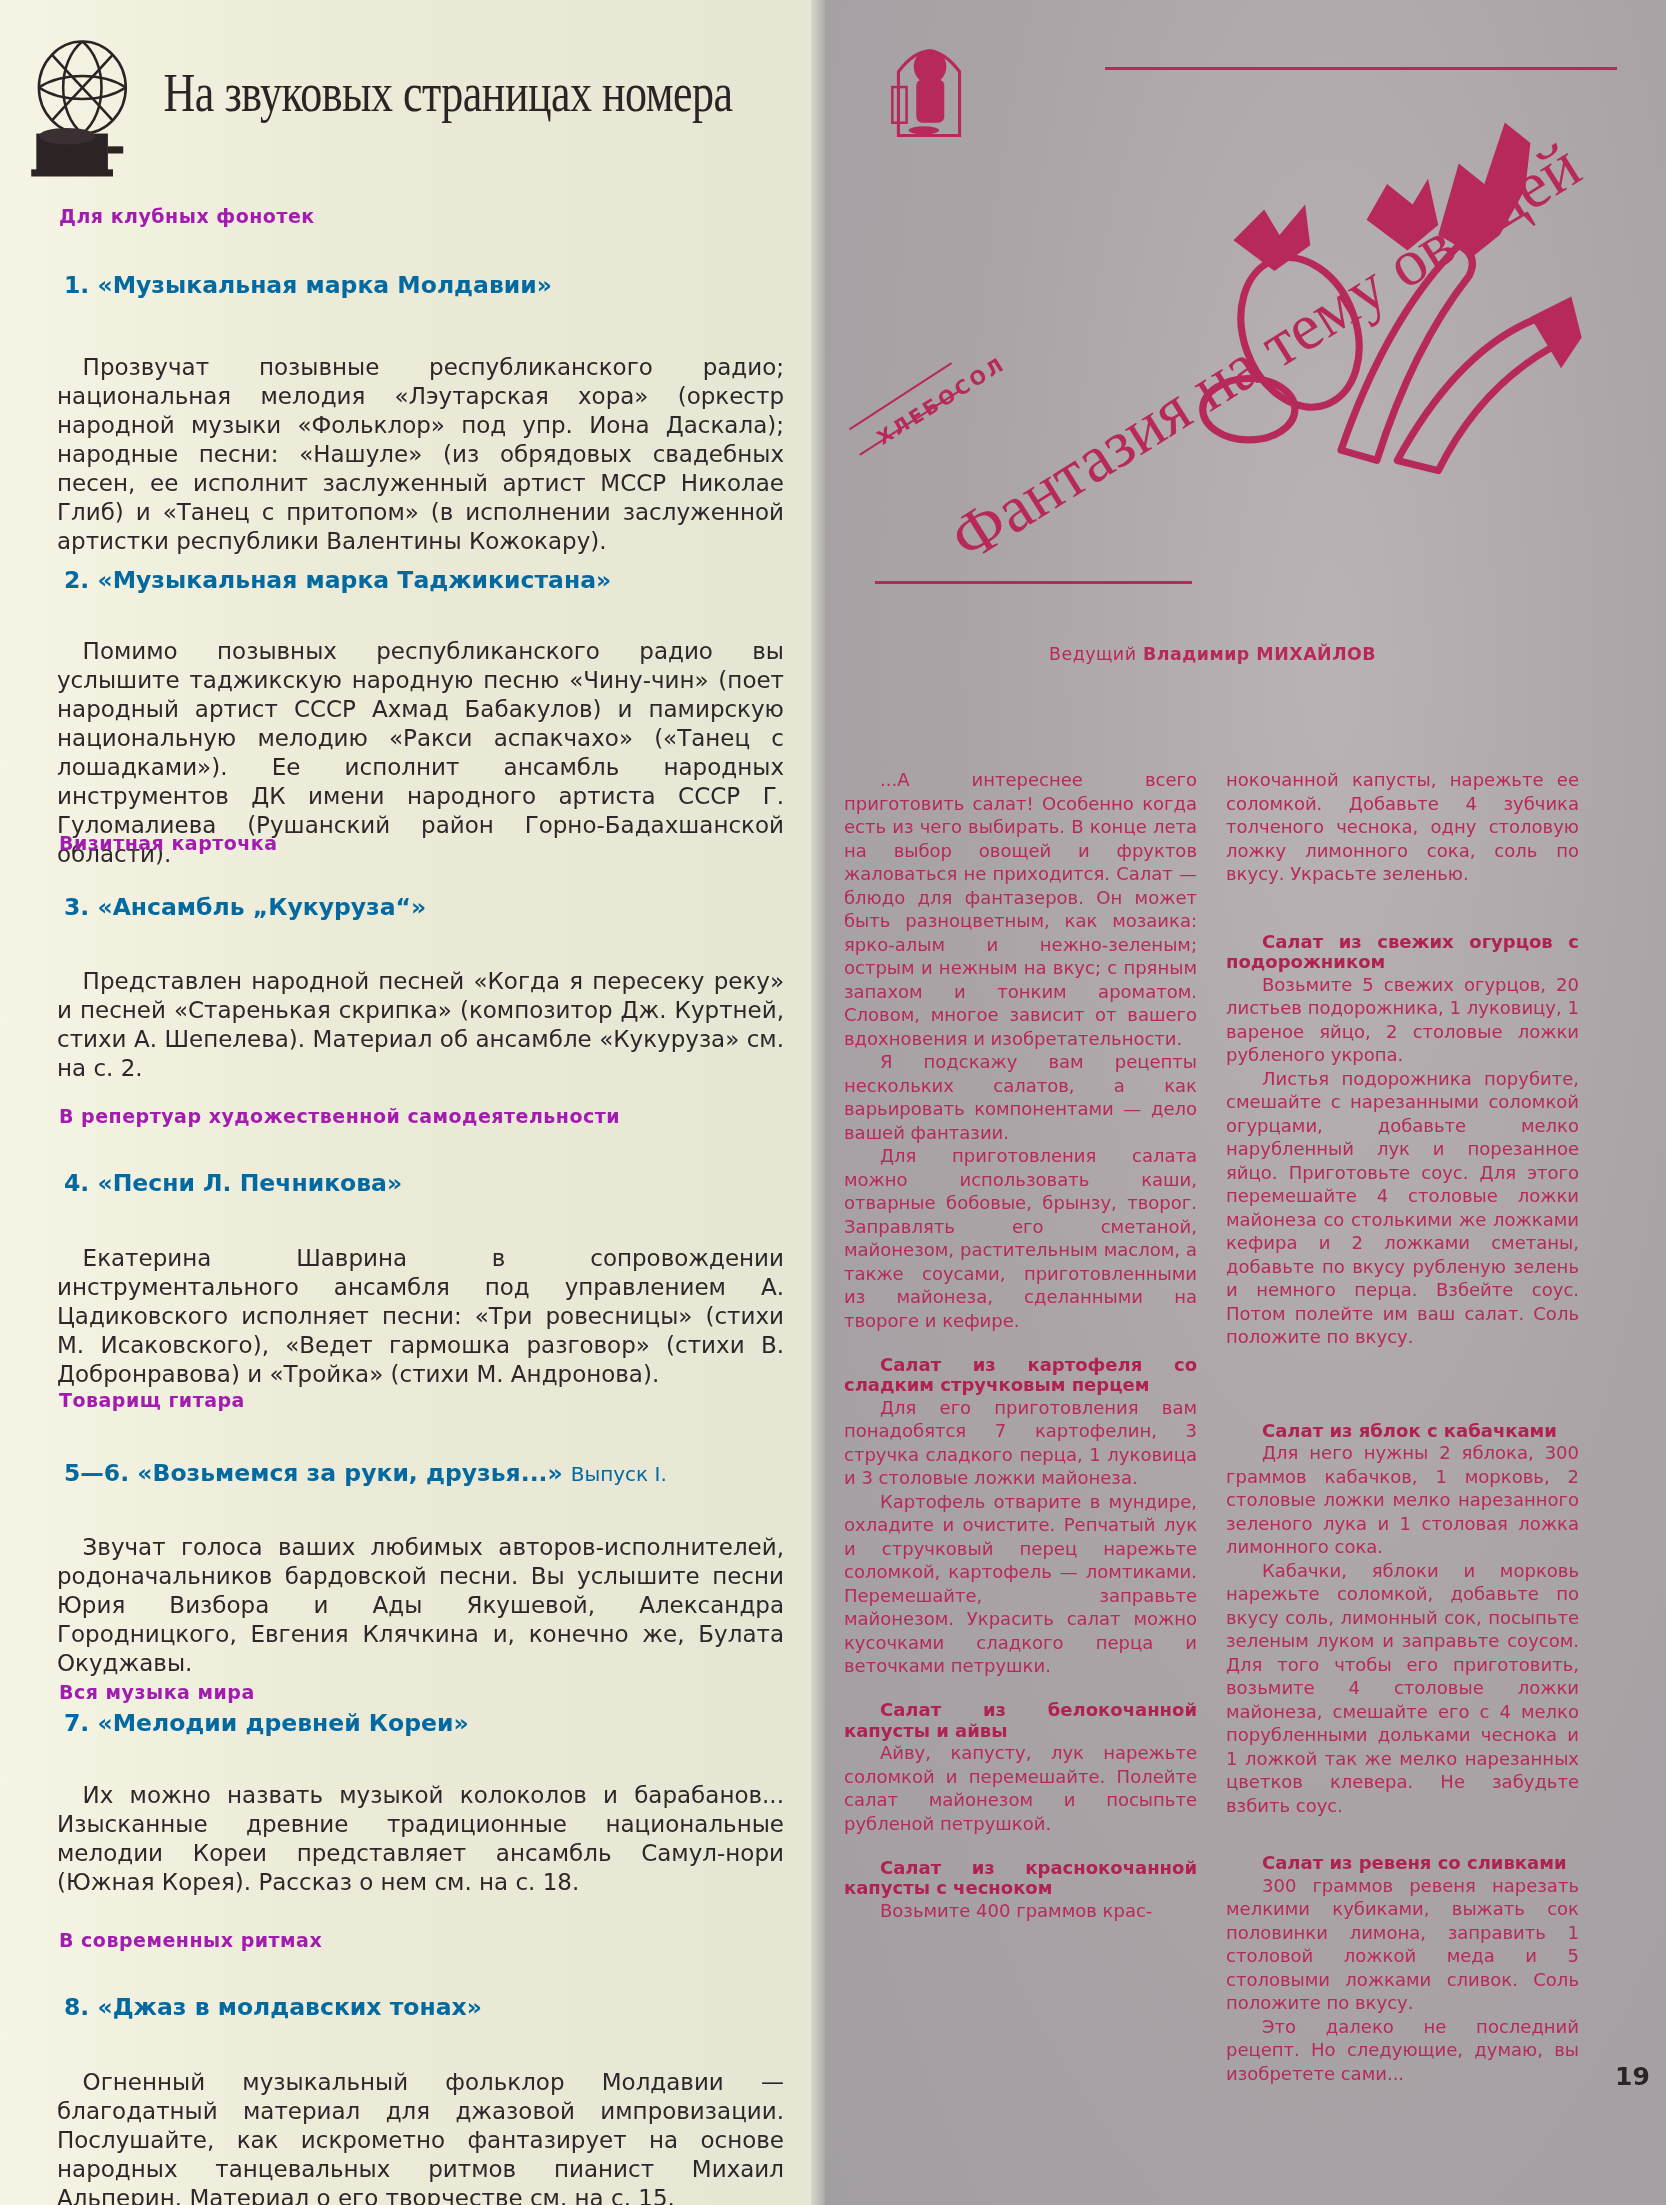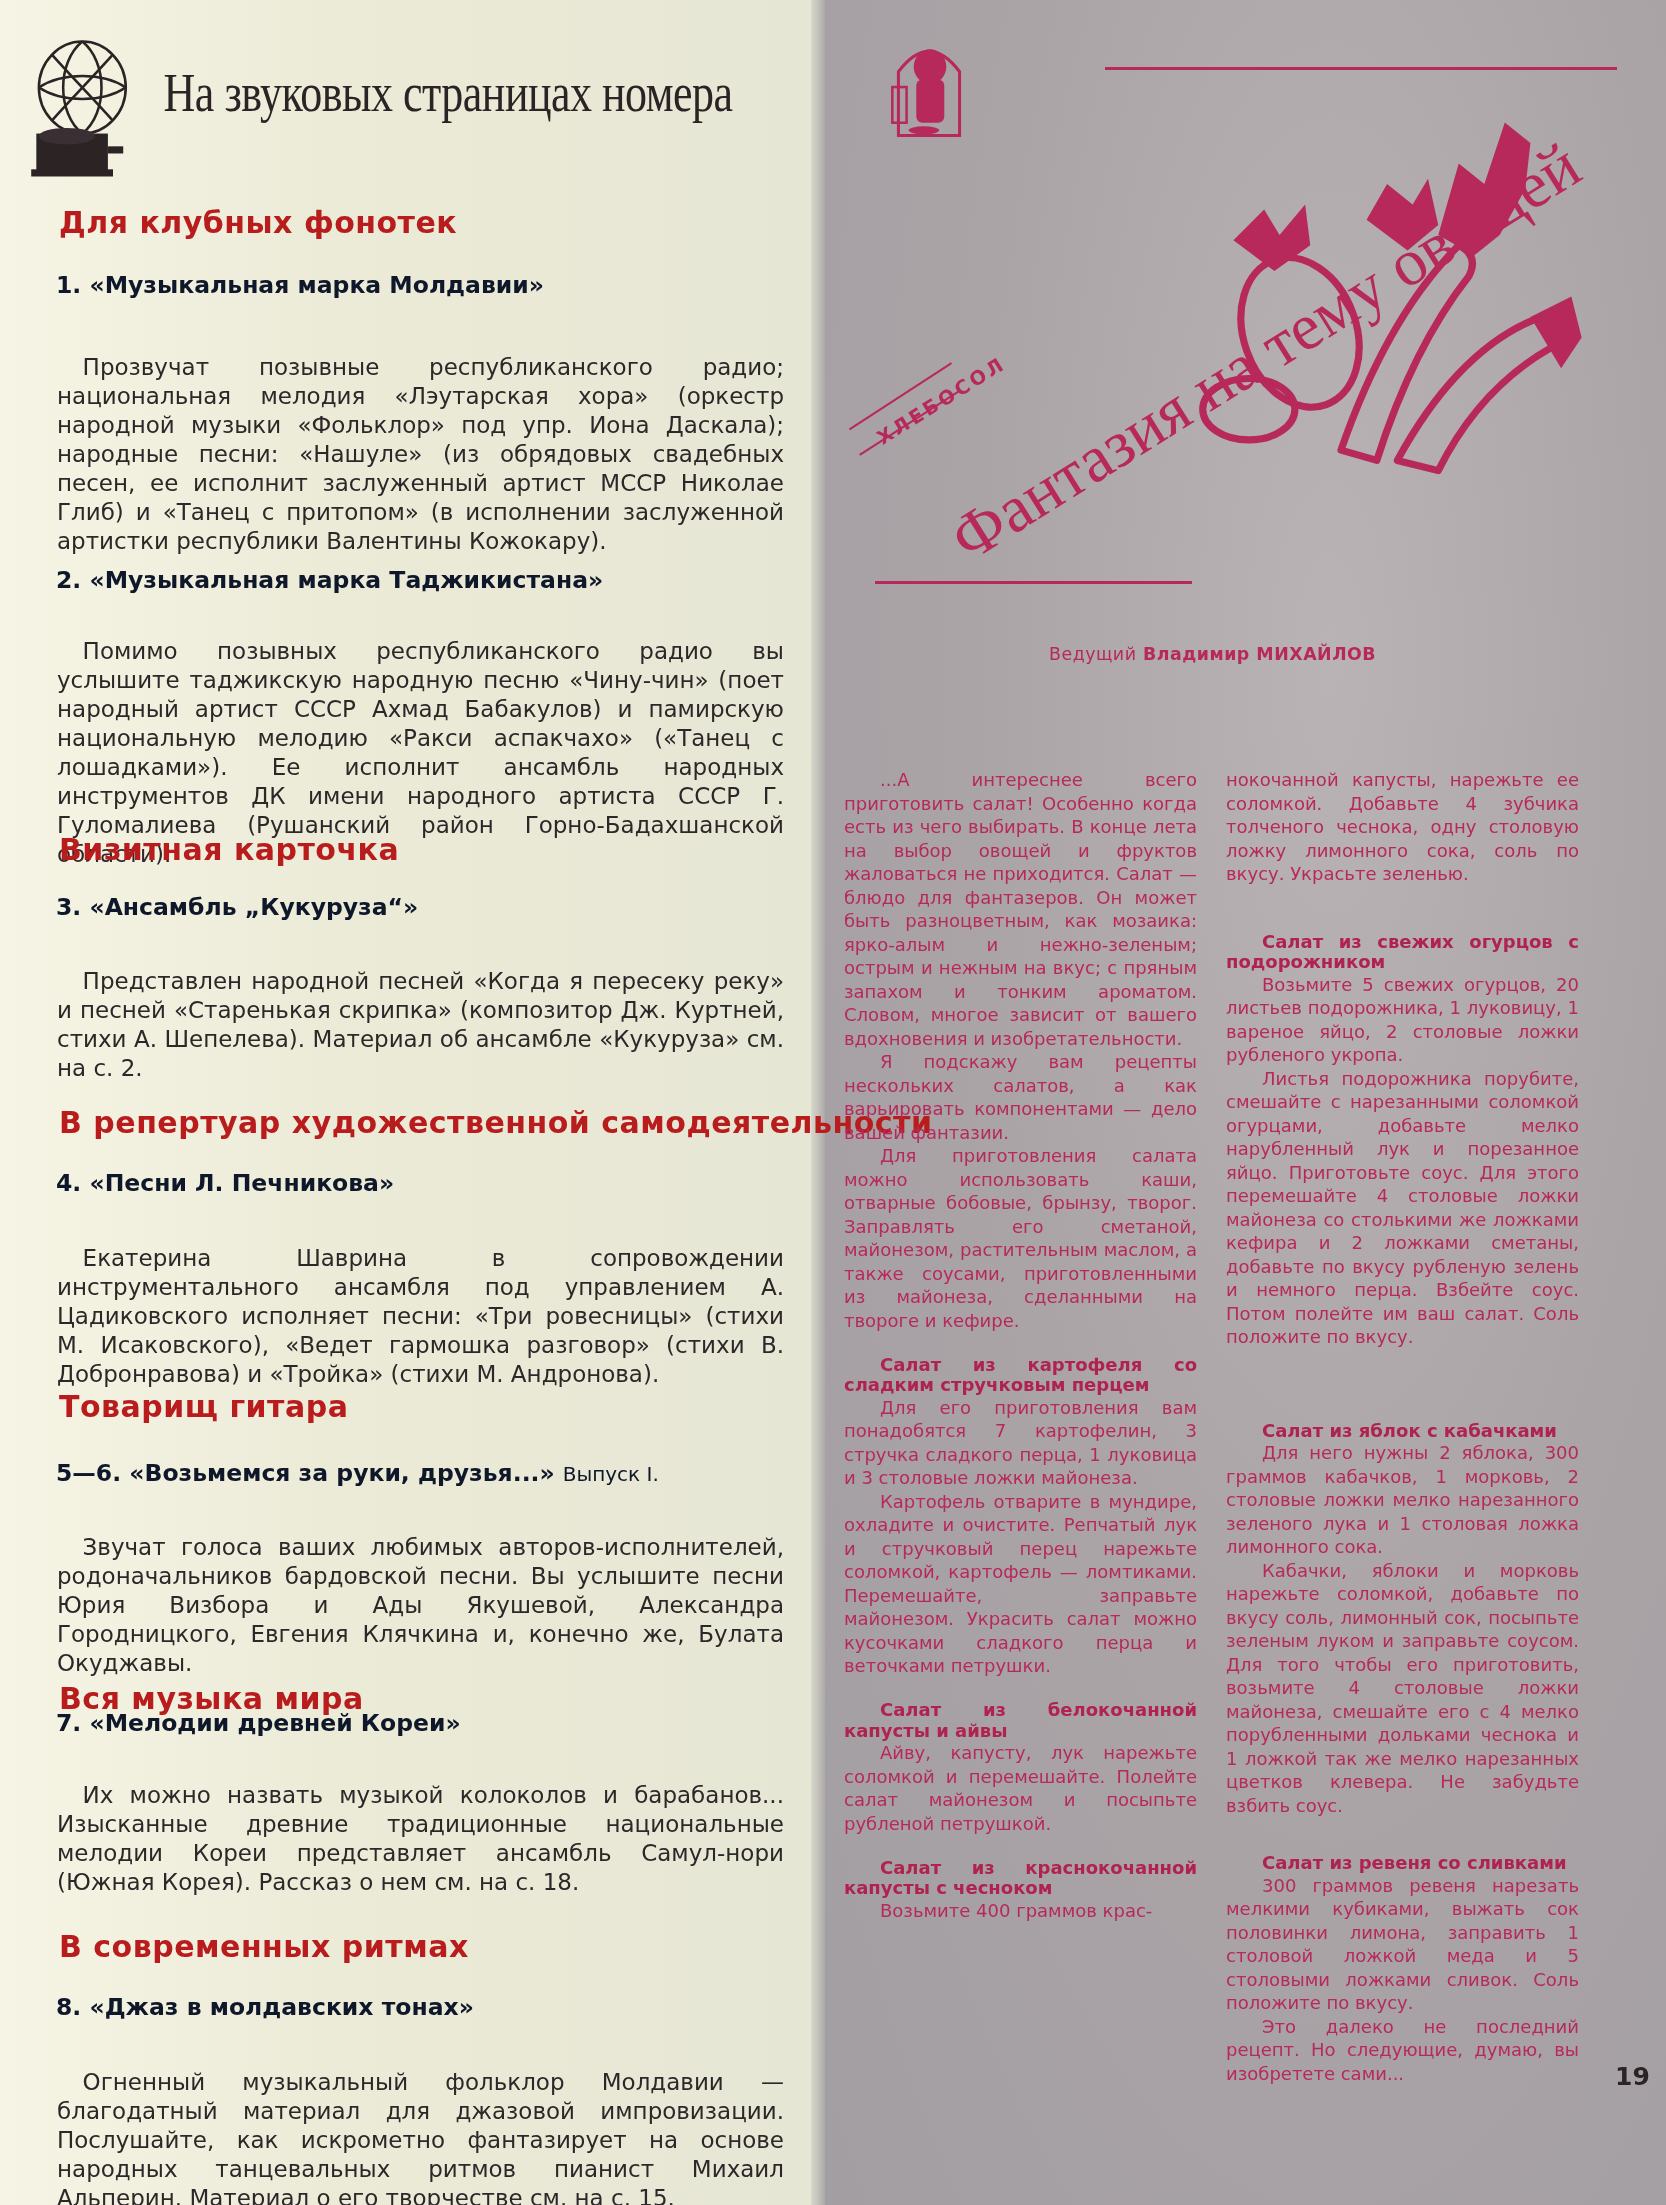--- a/index.html
+++ b/index.html
@@ -18,22 +18,22 @@
 
   
   .header { position: absolute; left: 20.5px; top: 31px; height: 154px; display: flex; align-items: center; }
   .gramophone { width: 138px; height: 154px; }
   .page-title {
     font-family: "Liberation Serif", serif; font-size: 44px; font-weight: normal;
     color: #2b2324; letter-spacing: -0.5px; margin-left: 5.1px; margin-top: -31px;
     transform: scaleY(1.25);
   }
 
-  .section-label { position: absolute; left: 59px; font-size: 30px; font-weight: bold; color: #b91c1c; letter-spacing: 0.5px; }
-  .item-title { position: absolute; left: 56px; font-size: 23.5px; font-weight: bold; color: #0f172a; }
+  .section-label { position: absolute; left: 59px; font-size: 19px; font-weight: bold; color: #a21caf; letter-spacing: 0.5px; }
+  .item-title { position: absolute; left: 64px; font-size: 23.5px; font-weight: bold; color: #0369a1; }
   .item-title .issue { font-weight: normal; font-size: 20px; margin-left: 8px; }
   .item-body {
     position: absolute; left: 57px; width: 727px; font-size: 23px; line-height: 29px;
     text-align: justify; text-indent: 25.6px; color: #2e2729;
   }
 
   
   .rule { position: absolute; height: 3.1px; background: #b8295b; }
   .rubric-art { position: absolute; left: 888px; top: 31px; width: 82px; height: 107px; }
   .veg-art { position: absolute; left: 1172px; top: 102px; width: 425px; height: 384px; }

